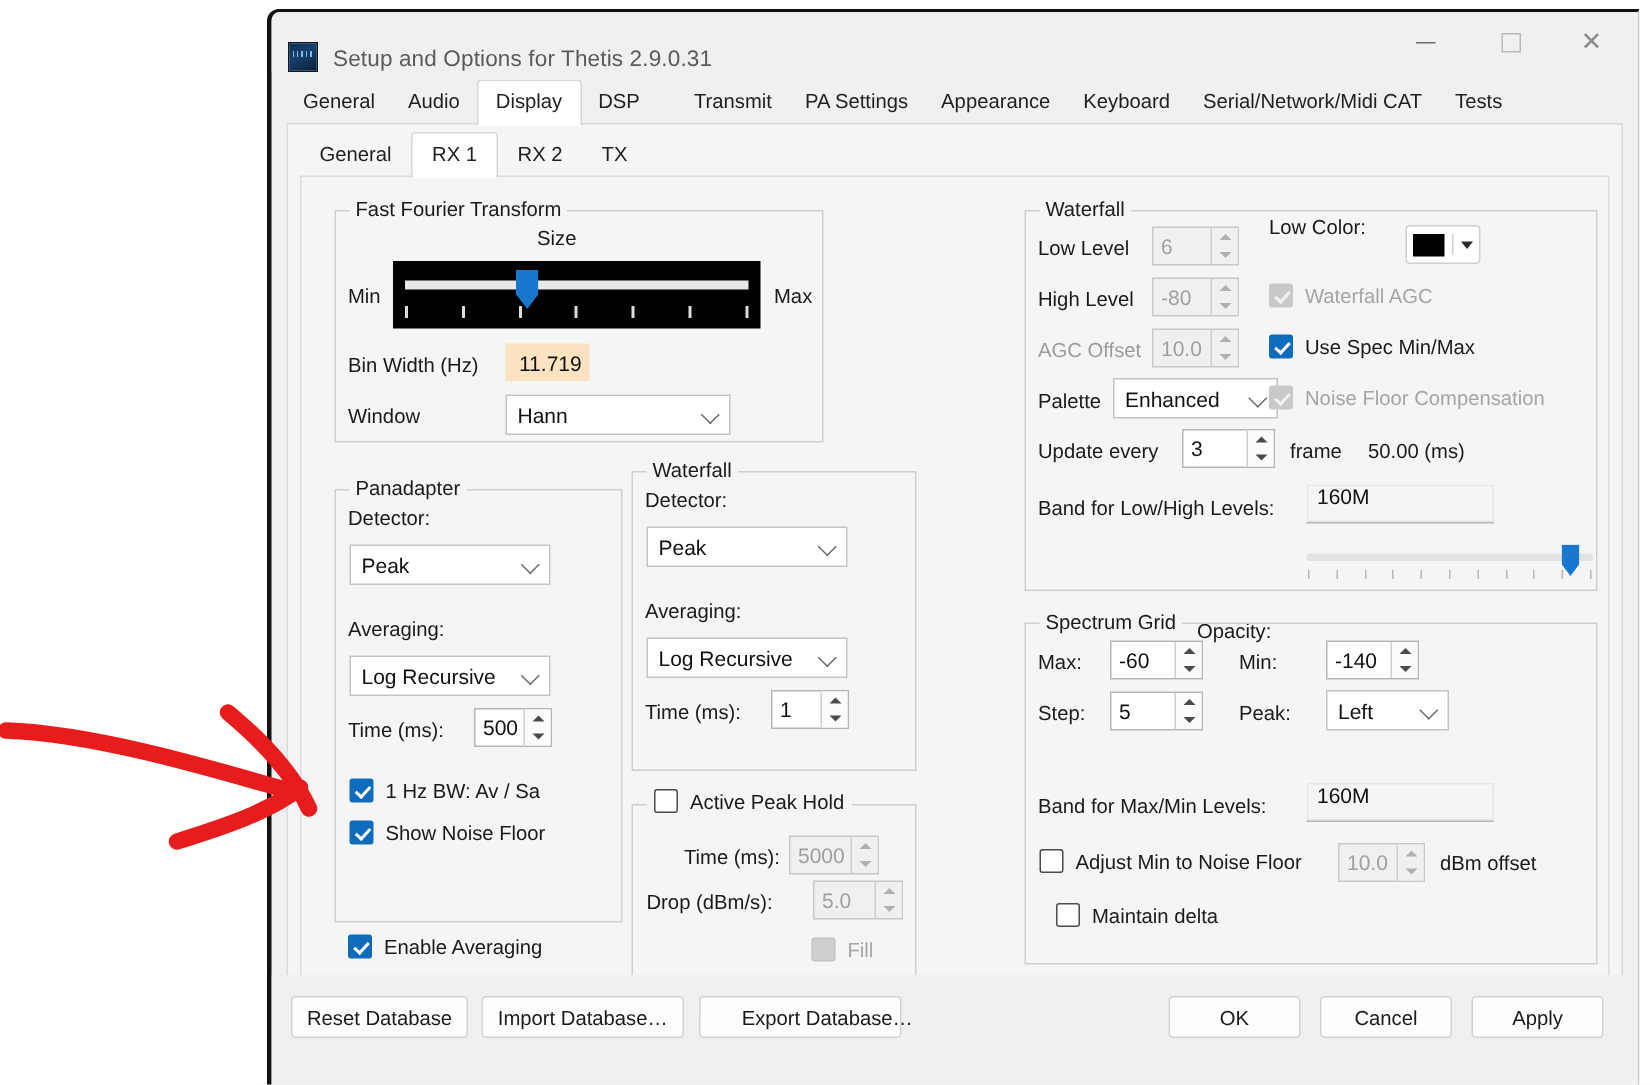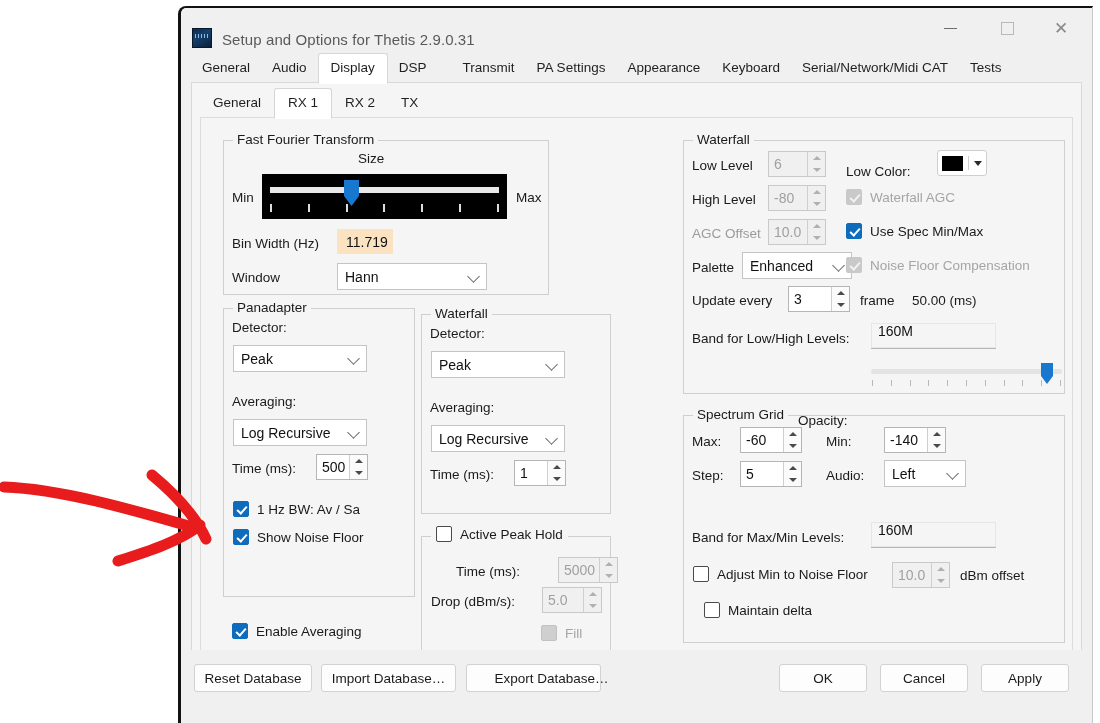--- a/index.html
+++ b/index.html
@@ -345,21 +345,21 @@
         <div class="lbl" style="left:8px;top:95px;">Bin Width (Hz)</div>
         <div class="peach" style="left:113px;top:88px;width:56px;">11.719</div>
 
         <div class="lbl" style="left:8px;top:129px;">Window</div>
         <div class="combo" style="left:113px;top:122px;width:150px;">
           <span>Hann</span>
           <i class="chev"></i>
         </div>
       </div>
 
-      <div class="gbox" style="left:22px;top:190px;width:192px;height:289px;">
+      <div class="gbox" style="left:22px;top:208px;width:192px;height:289px;">
         <div class="gtitle">Panadapter</div>
 
         <div class="lbl" style="left:8px;top:11px;">Detector:</div>
         <div class="combo" style="left:9px;top:36px;width:134px;">
           <span>Peak</span>
           <i class="chev"></i>
         </div>
 
         <div class="lbl" style="left:8px;top:85px;">Averaging:</div>
         <div class="combo" style="left:9px;top:110px;width:134px;">
@@ -416,21 +416,21 @@
         </div>
       </div>
 
       <div class="gbox" style="left:220px;top:418px;width:190px;height:132px;">
         <div class="cb" style="left:9px;top:-11px;background:#f5f5f5;padding:0 5px;">
           <span class="box"></span>
           <span class="t">Active Peak Hold</span>
         </div>
 
         <div class="lbl dim" style="left:34px;top:27px;color:#1a1a1a;">Time (ms):</div>
-        <div class="spin dis" style="left:136px;top:20px;width:60px;">
+        <div class="spin dis" style="left:104px;top:20px;width:60px;">
           <span>5000</span>
           <span class="btns">
               <i class="up"></i>
               <i class="dn"></i>
             </span>
         </div>
 
         <div class="lbl" style="left:9px;top:57px;">Drop (dBm/s):</div>
         <div class="spin dis" style="left:120px;top:50px;width:60px;">
           <span>5.0</span>
@@ -510,21 +510,21 @@
               <b></b>
               <b></b>
               <b></b>
               <b></b>
               <b></b>
               <b></b>
           </div>
           <div class="thumb" style="left:170px;"></div>
         </div>
 
-        <div class="lbl" style="left:162px;top:23px;">Low Color:</div>
+        <div class="lbl" style="left:162px;top:3px;">Low Color:</div>
         <div id="low-color-btn" style="left:253px;top:9px;width:50px;height:26px;">
           <span class="sw"></span>
           <span class="sep"></span>
           <span class="dd"></span>
         </div>
 
         <div class="cb on dis" style="left:162px;top:48px;">
           <span class="box"></span>
           <span class="t">Waterfall AGC</span>
         </div>
@@ -561,21 +561,21 @@
 
         <div class="lbl" style="left:8px;top:52px;">Step:</div>
         <div class="spin" style="left:56px;top:45px;width:62px;">
           <span>5</span>
           <span class="btns">
               <i class="up"></i>
               <i class="dn"></i>
             </span>
         </div>
 
-        <div class="lbl" style="left:142px;top:52px;">Audio:</div>
+        <div class="lbl" style="left:142px;top:52px;">Peak:</div>
         <div class="combo" style="left:200px;top:44px;width:82px;">
           <span>Left</span>
           <i class="chev"></i>
         </div>
 
         <div class="lbl" style="left:8px;top:114px;">Band for Max/Min Levels:</div>
         <div class="txtbox" style="left:187px;top:106px;width:125px;">
           <span>160M</span>
         </div>
 

